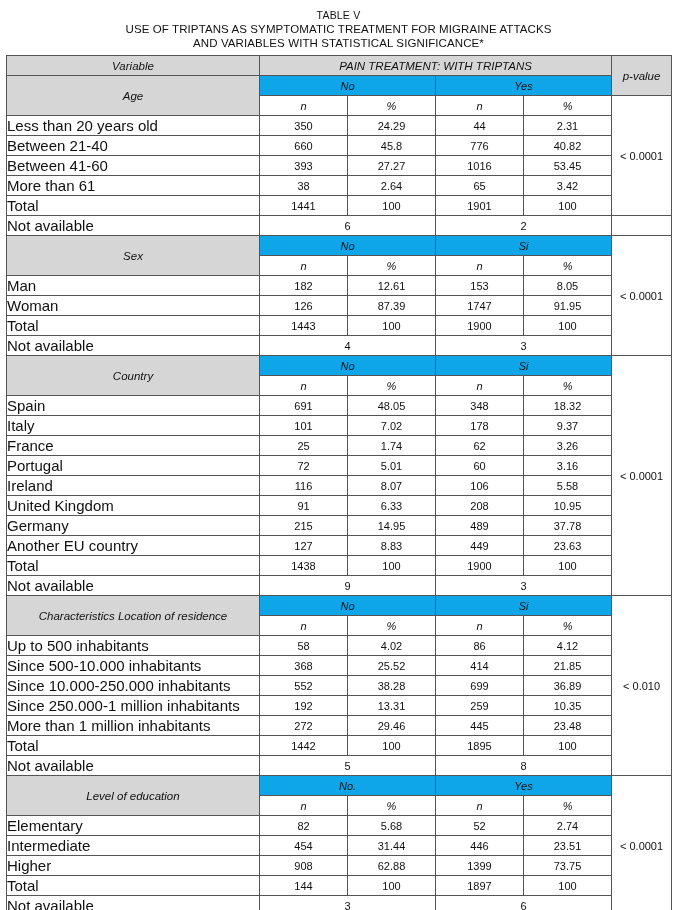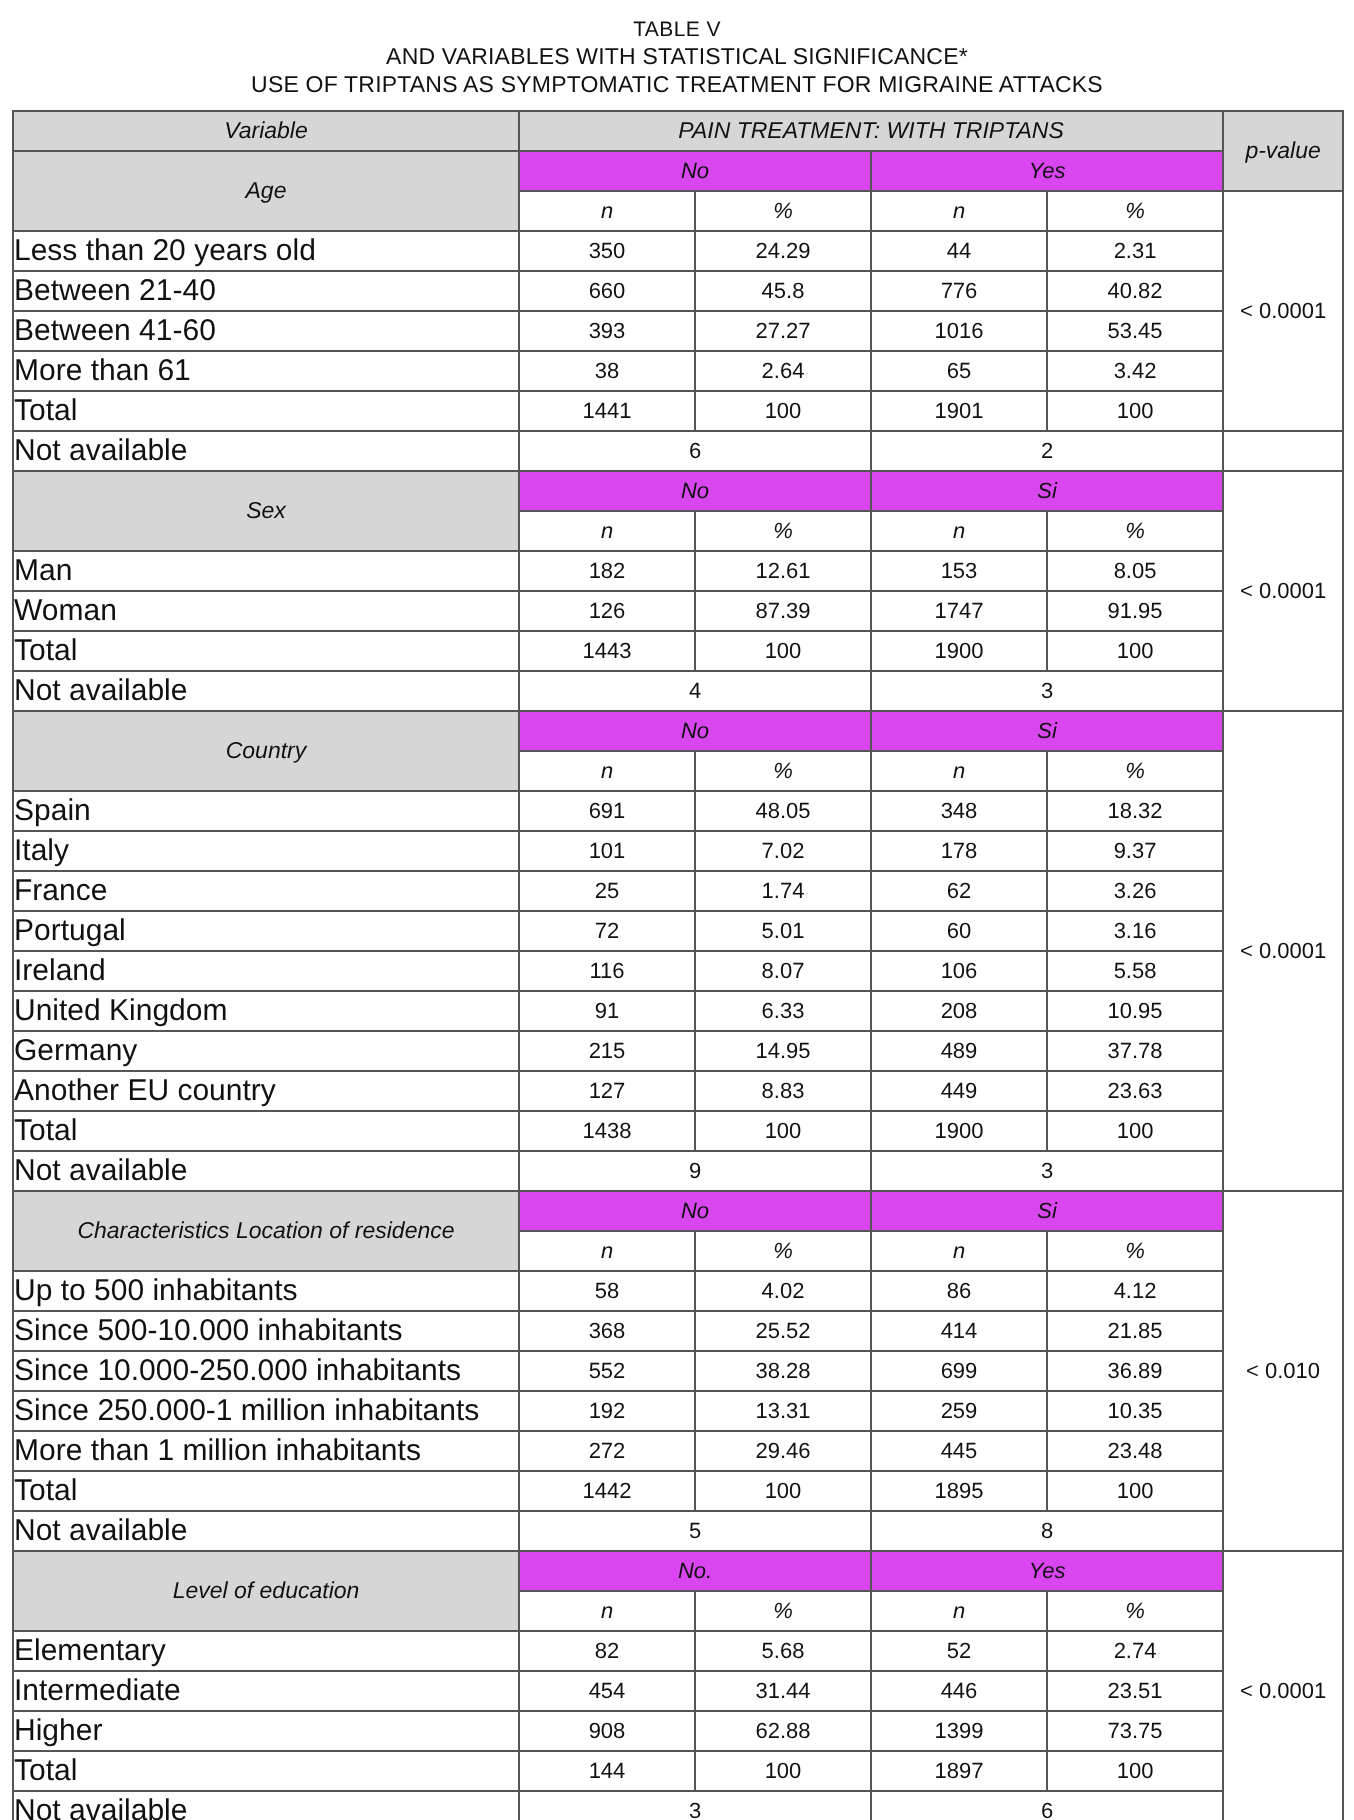--- a/index.html
+++ b/index.html
@@ -47,21 +47,21 @@
     height: 19px;
     vertical-align: middle;
   }
   .hdr {
     background: #d6d6d6;
     text-align: center;
     font-style: italic;
     font-size: 11.5px;
   }
   .hdr-plain {
-    background: #d946ef;
+    background: #0ea5e9;
     text-align: center;
     font-size: 11px;
     font-style: italic;
   }
   .sub {
     background: #ffffff;
     text-align: center;
     font-style: italic;
     font-size: 11px;
   }
@@ -94,22 +94,22 @@
   col.c4 { width: 88px; }
   col.c5 { width: 60px; }
 </style>
 </head>
 <body>
 
 <div class="page">
 
   <div class="title-block">
     <div class="t-small">TABLE V</div>
+    <div class="t-main">USE OF TRIPTANS AS SYMPTOMATIC TREATMENT FOR MIGRAINE ATTACKS</div>
     <div class="t-main">AND VARIABLES WITH STATISTICAL SIGNIFICANCE*</div>
-    <div class="t-main">USE OF TRIPTANS AS SYMPTOMATIC TREATMENT FOR MIGRAINE ATTACKS</div>
   </div>
 
   <table class="main">
     <colgroup>
       <col class="c0">
         <col class="c1">
         <col class="c2">
         <col class="c3">
         <col class="c4">
         <col class="c5">

